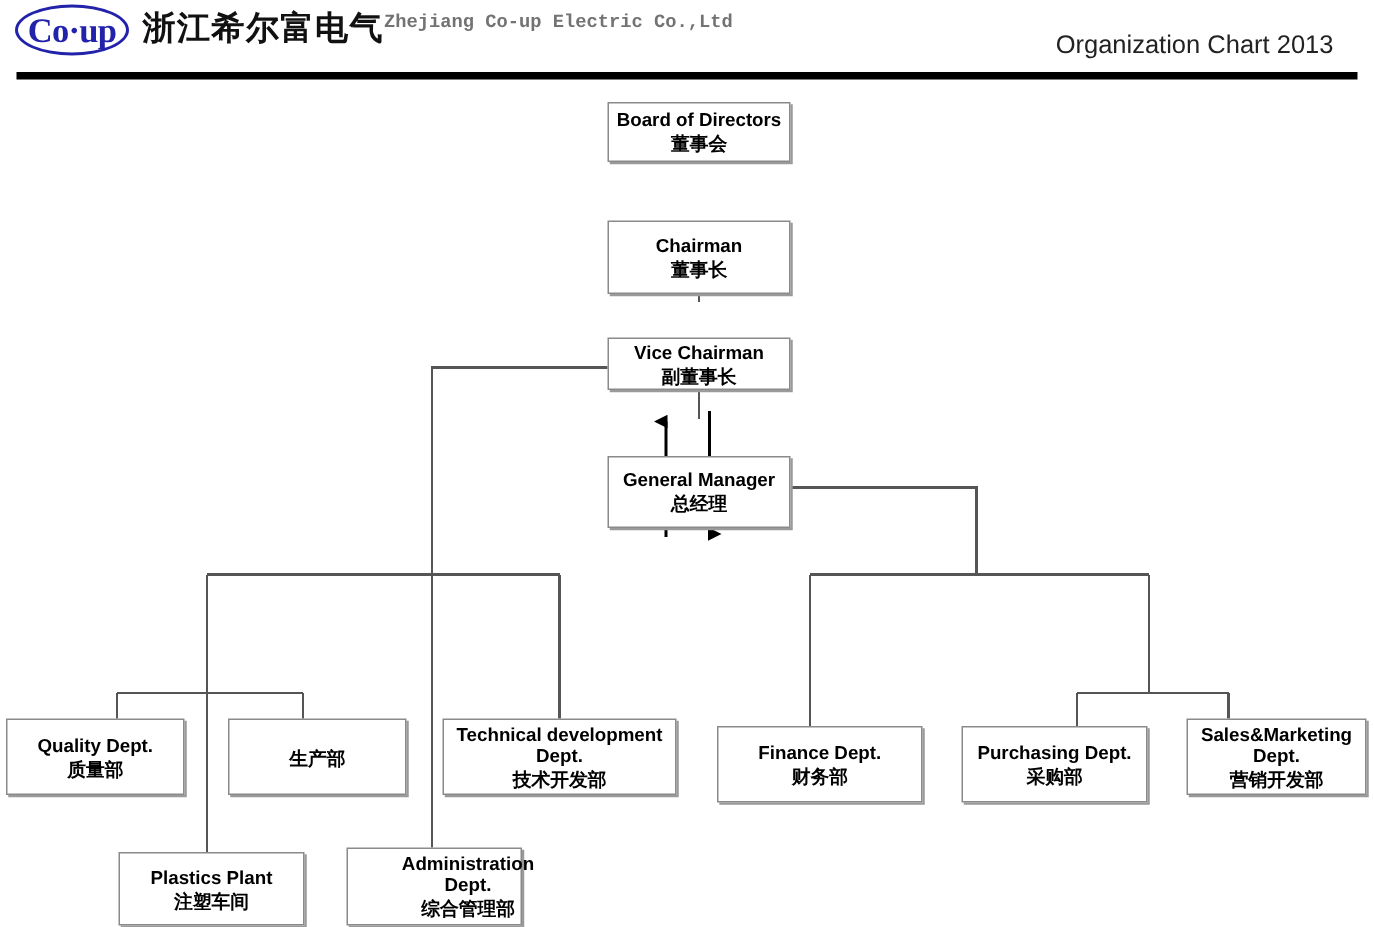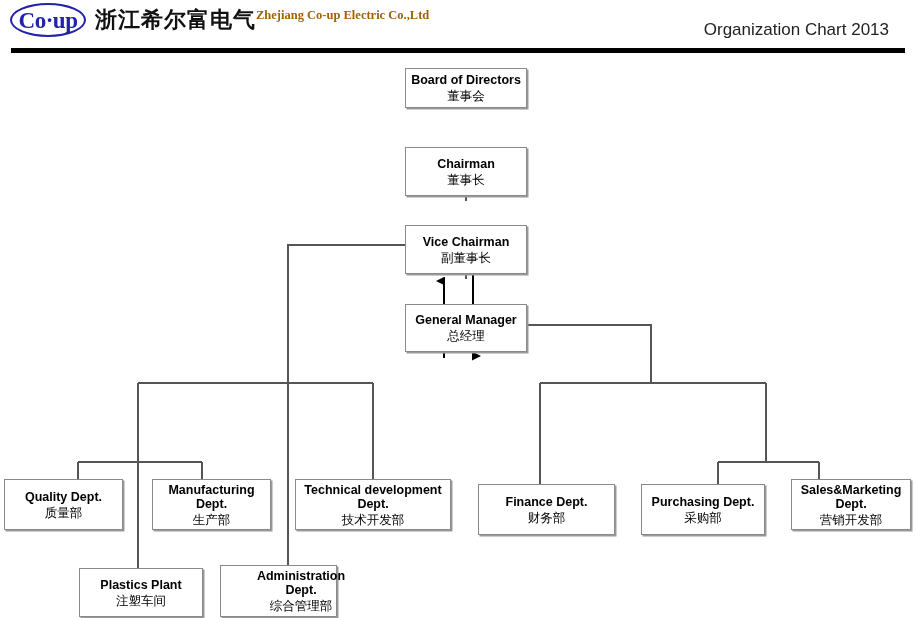--- a/index.html
+++ b/index.html
@@ -57,24 +57,24 @@
   }
   #company-name-cn {
     font-family: "DejaVu Sans", sans-serif;
     font-weight: bold;
     font-size: 22px;
     color: #111111;
     line-height: 1.05;
     letter-spacing: 1px;
   }
   #company-name-en {
-    font-family: Liberation Serif, serif;
+    font-family: Liberation Mono, monospace;
     font-weight: bold;
     font-size: 12.5px;
-    color: #a16207;
+    color: #737373;
     line-height: 1.1;
     margin-top: 1px;
   }
   #chart-title {
     position: absolute;
     right: 27px;
     top: 19px;
     font-size: 17px;
     color: #222222;
     white-space: nowrap;
@@ -127,20 +127,21 @@
   .node-en.wrap {
     white-space: normal;
   }
   .node-cn {
     font-family: "DejaVu Sans", sans-serif;
     font-size: 12.5px;
     line-height: 1.2;
     color: #000000;
     margin-top: 1px;
     white-space: nowrap;
+    font-weight: bold;
   }
 </style>
 </head>
 <body>
 
 <div id="page">
 
   <div id="header">
 
     <div id="logo-block">
@@ -205,37 +206,36 @@
     <div class="node" style="left:405px; top:14px; width:122px; height:40px;">
       <span class="node-en">Board of Directors</span>
       <span class="node-cn">董事会</span>
     </div>
 
     <div class="node" style="left:405px; top:93px; width:122px; height:49px;">
       <span class="node-en">Chairman</span>
       <span class="node-cn">董事长</span>
     </div>
 
-    <div class="node" style="left:405px; top:171px; width:122px; height:49px;">
+    <div class="node" style="left:405px; top:171px; width:122px; height:35px;">
       <span class="node-en">Vice Chairman</span>
       <span class="node-cn">副董事长</span>
     </div>
 
     <div class="node" style="left:405px; top:250px; width:122px; height:48px;">
       <span class="node-en">General Manager</span>
       <span class="node-cn">总经理</span>
     </div>
 
     <div class="node" style="left:4px; top:425px; width:119px; height:51px;">
       <span class="node-en">Quality Dept.</span>
       <span class="node-cn">质量部</span>
     </div>
 
     <div class="node" style="left:152px; top:425px; width:119px; height:51px;">
-      <span class="node-en wrap">Manufacturing Dept.</span>
       <span class="node-cn">生产部</span>
     </div>
 
     <div class="node" style="left:295px; top:425px; width:156px; height:51px;">
       <span class="node-en wrap">Technical development Dept.</span>
       <span class="node-cn">技术开发部</span>
     </div>
 
     <div class="node" style="left:478px; top:430px; width:137px; height:51px;">
       <span class="node-en">Finance Dept.</span>
@@ -250,19 +250,19 @@
     <div class="node" style="left:791px; top:425px; width:120px; height:51px;">
       <span class="node-en wrap">Sales&amp;Marketing Dept.</span>
       <span class="node-cn">营销开发部</span>
     </div>
 
     <div class="node" style="left:79px; top:514px; width:124px; height:49px;">
       <span class="node-en">Plastics Plant</span>
       <span class="node-cn">注塑车间</span>
     </div>
 
-    <div class="node" style="left:220px; top:511px; width:117px; height:52px;padding-left:48px;">
+    <div class="node" style="left:231px; top:511px; width:117px; height:52px;padding-left:48px;">
       <span class="node-en wrap">Administration Dept.</span>
       <span class="node-cn">综合管理部</span>
     </div>
 
   </div>
 </div>
 
 </body></html>

